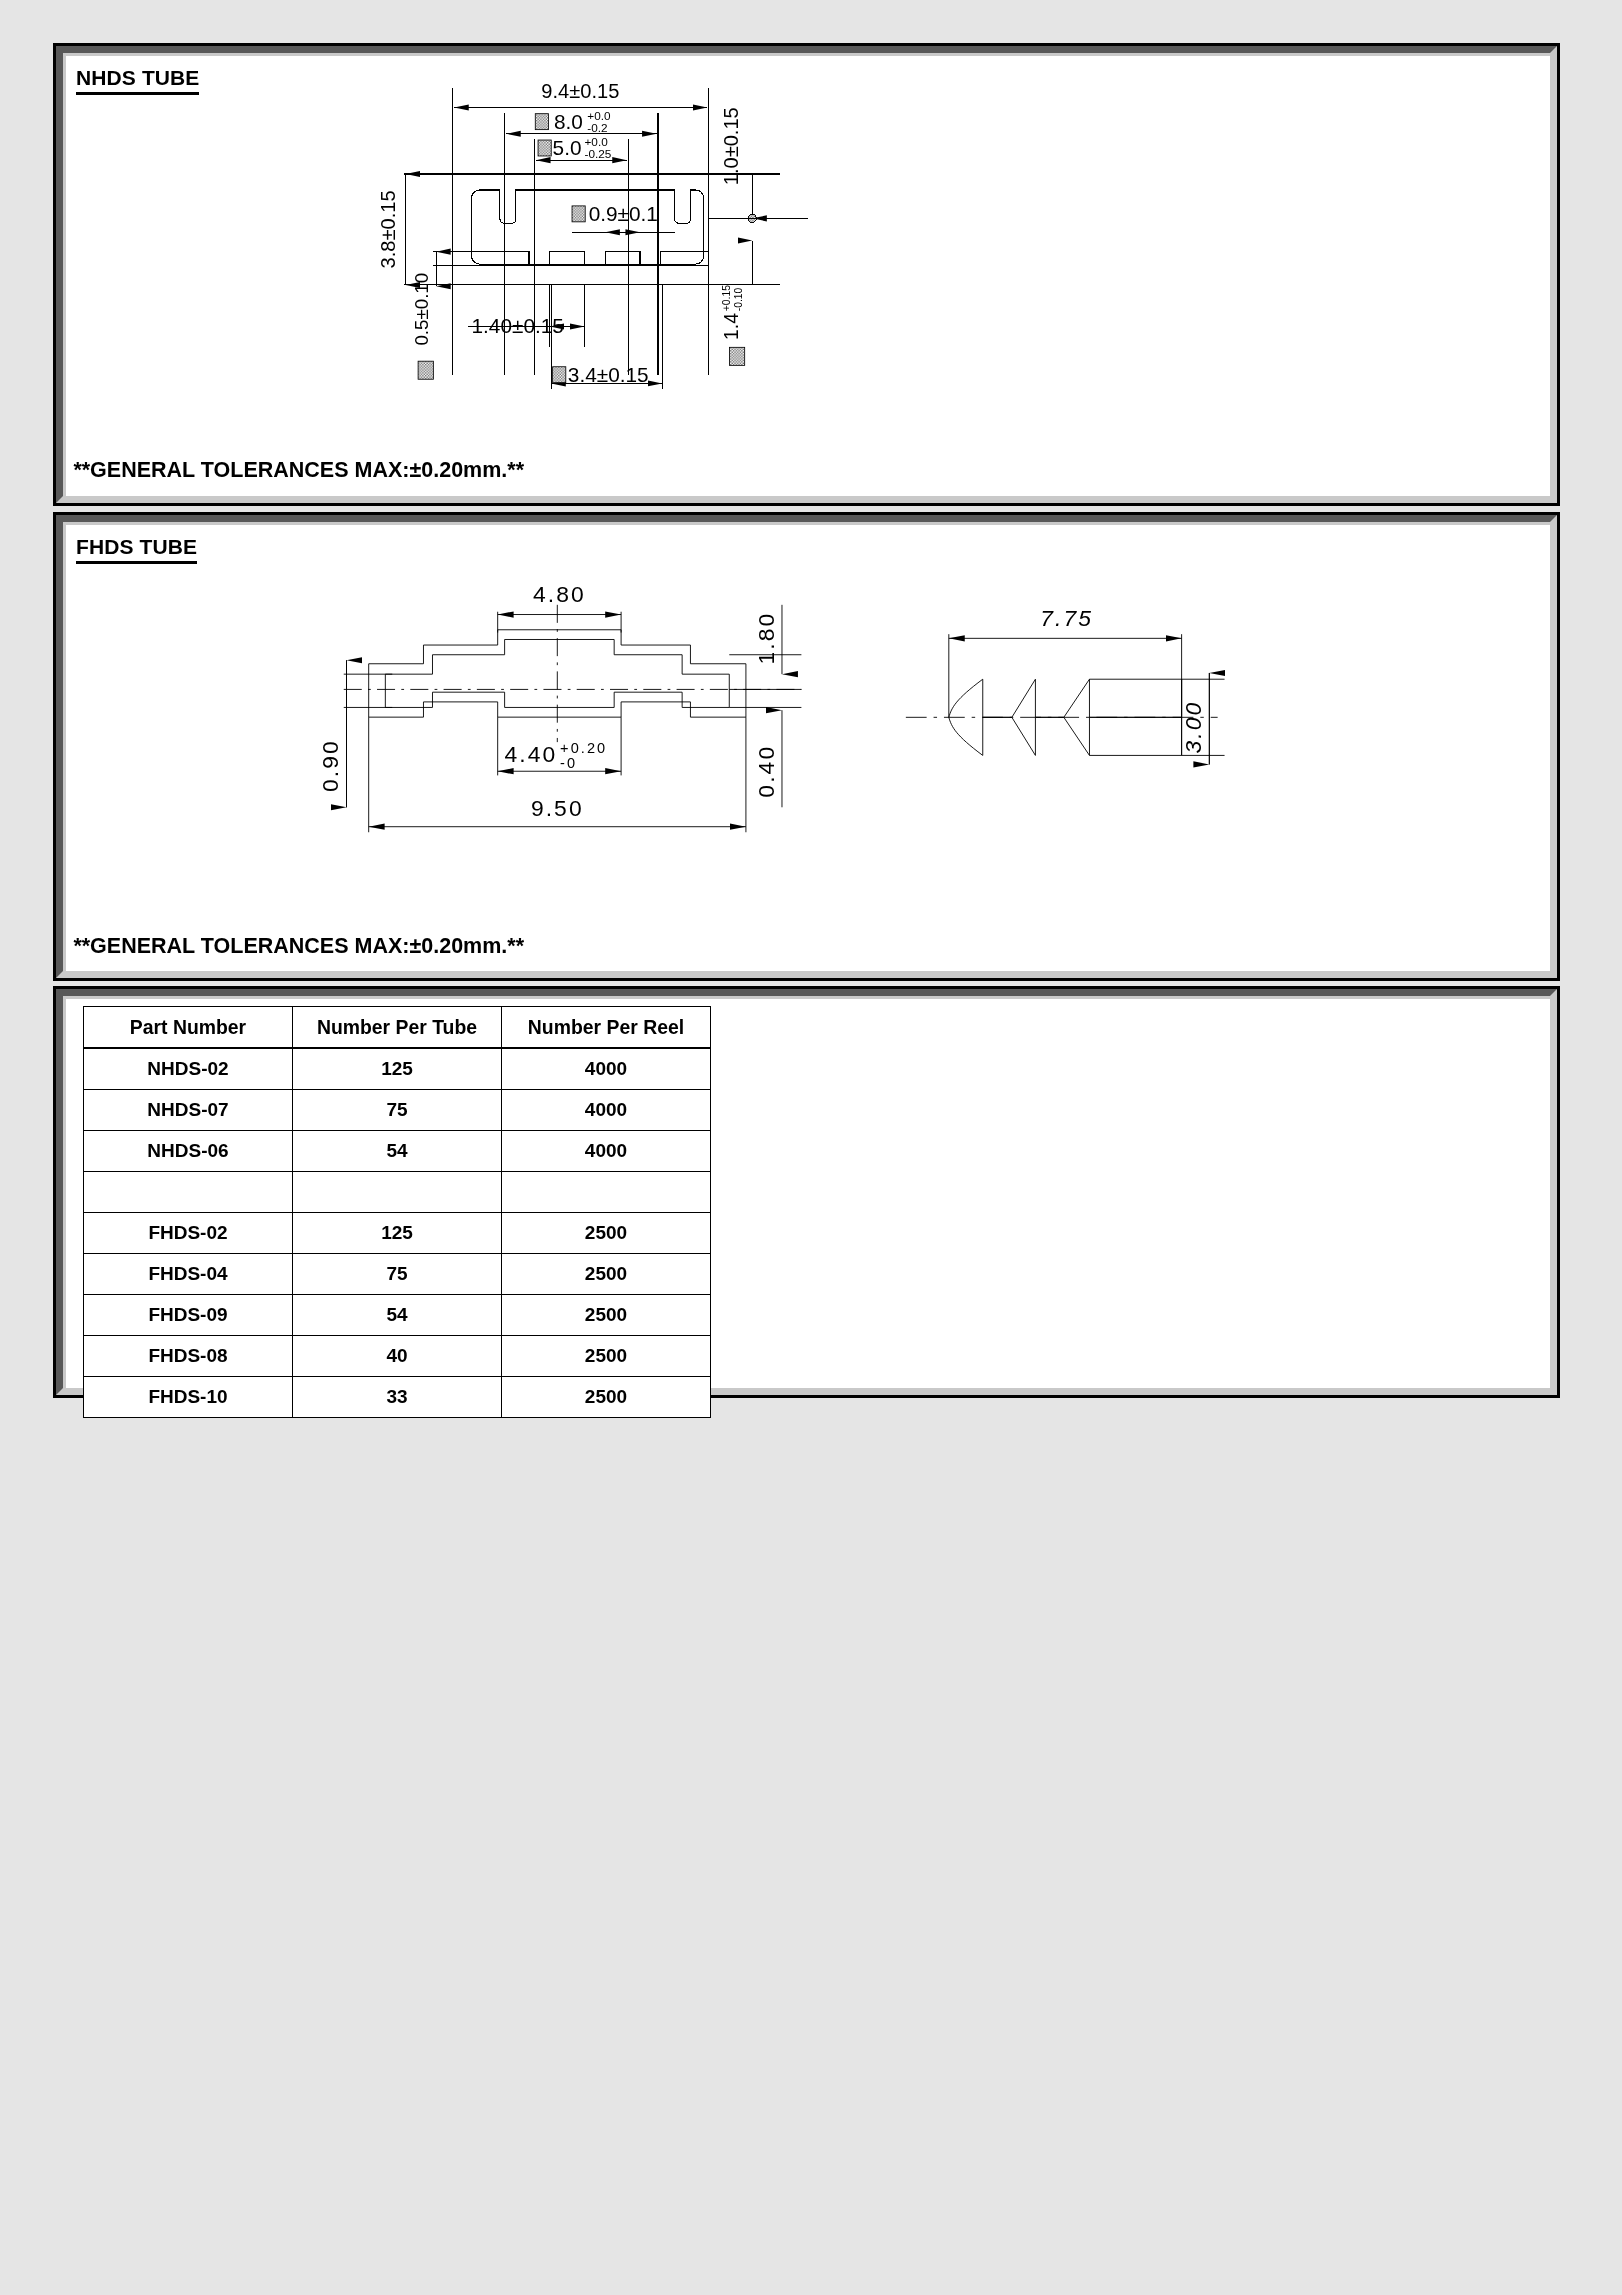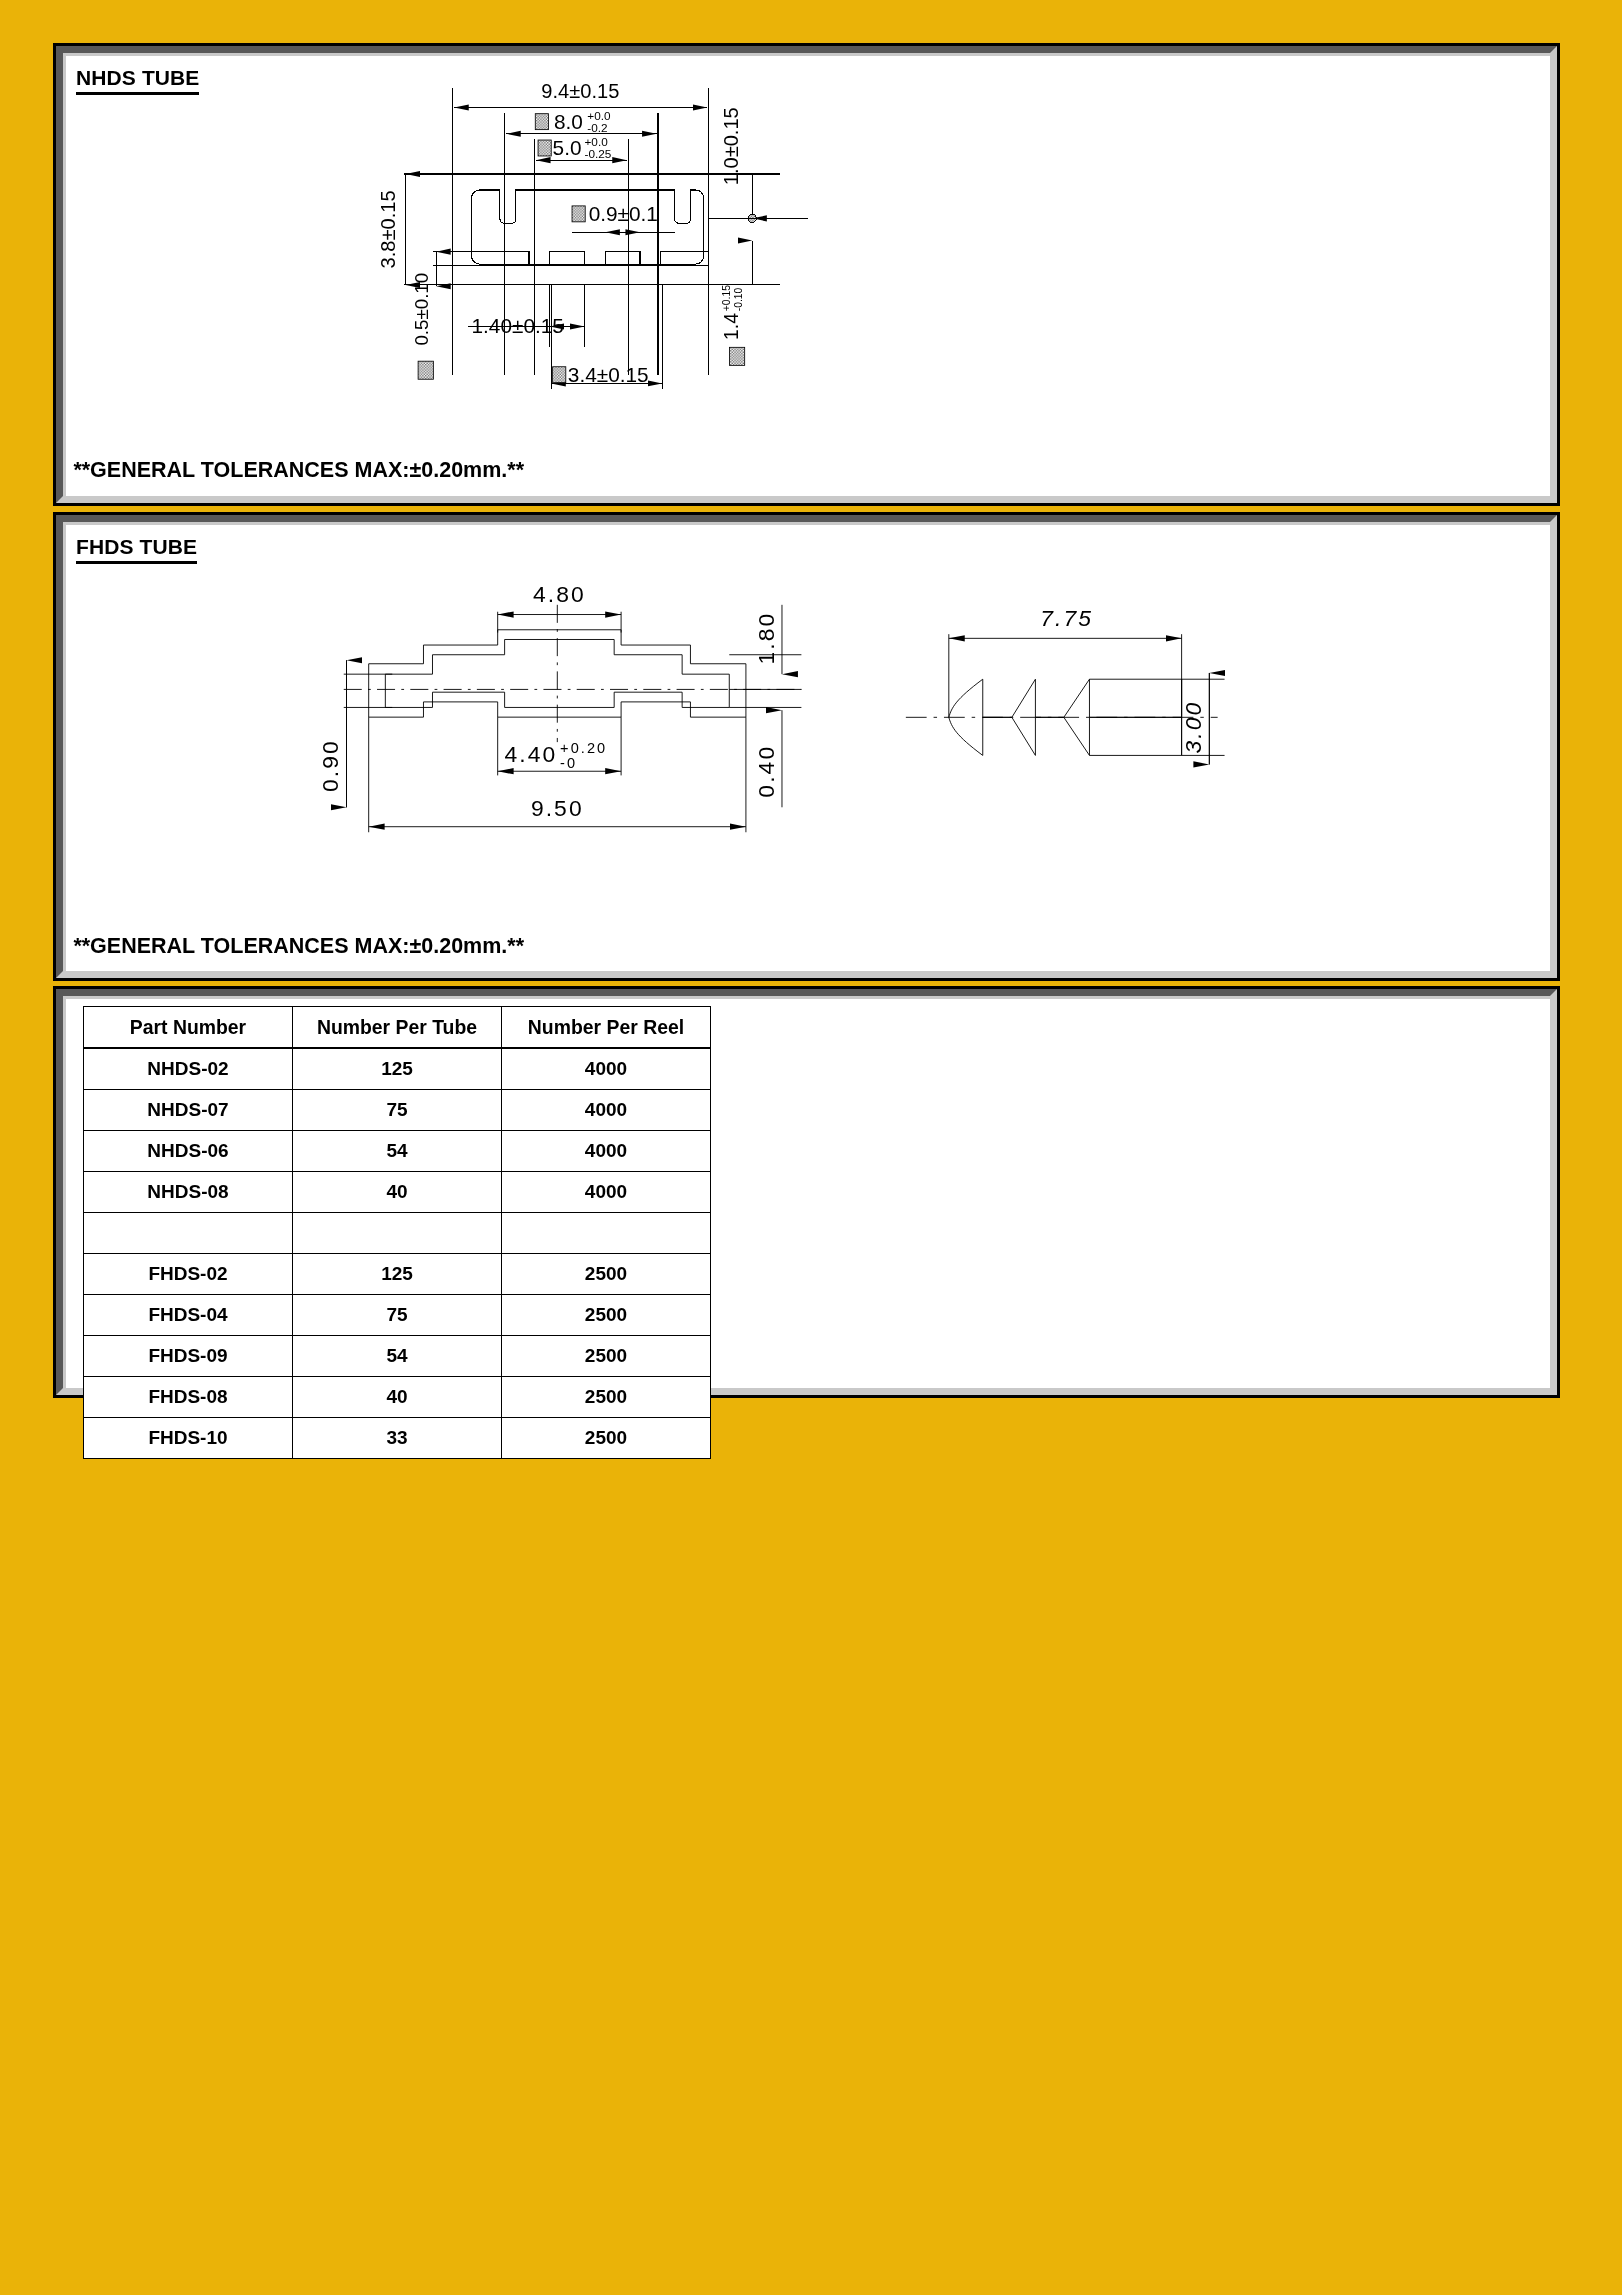--- a/index.html
+++ b/index.html
@@ -3,21 +3,21 @@
 <meta charset="utf-8">
 <title>NHDS / FHDS Tube Packaging Drawing</title>
 <style>
   html,body{margin:0;padding:0;background:#ffffff;}
   body{
     width:1623px;height:2295px;
     font-family:"Liberation Sans", sans-serif;
     color:#000;
     -webkit-font-smoothing:none;
   }
-  .page{position:relative;width:1623px;height:2295px;background:#eab308;}
+  .page{position:relative;width:1623px;height:2295px;background:#e5e5e5;}
 
   
   .frame{
     position:absolute;
     background:#ffffff;
     border-top:3.5px solid #000000;
     border-left:3.5px solid #000000;
     border-right:3.5px solid #000000;
     border-bottom:3.5px solid #000000;
     box-sizing:border-box;
@@ -391,25 +391,20 @@
             <tr>
               <td class="c0">NHDS-07</td>
               <td class="c1">75</td>
               <td class="c2">4000</td>
             </tr>
             <tr>
               <td class="c0">NHDS-06</td>
               <td class="c1">54</td>
               <td class="c2">4000</td>
             </tr>
-            <tr>
-              <td class="c0">NHDS-08</td>
-              <td class="c1">40</td>
-              <td class="c2">4000</td>
-            </tr>
             <tr class="spacer">
               <td class="c0"></td>
               <td class="c1"></td>
               <td class="c2"></td>
             </tr>
             <tr>
               <td class="c0">FHDS-02</td>
               <td class="c1">125</td>
               <td class="c2">2500</td>
             </tr>

